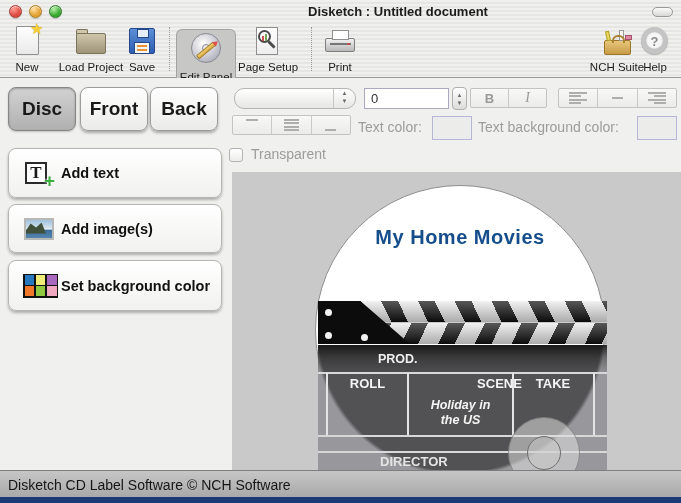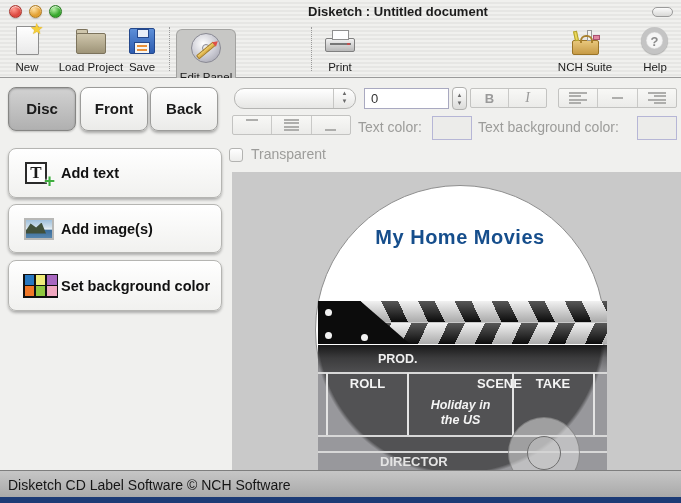--- a/index.html
+++ b/index.html
@@ -52,21 +52,21 @@
   .toolbox .t1 { position:absolute; left:1px; top:-10px; width:4px; height:10px; background:#ecd85a; border:1px solid #b0a030; transform:rotate(-12deg); }
   .toolbox .t2 { position:absolute; left:14px; top:-11px; width:5px; height:11px; background:#f4f4f2; border:1px solid #999; }
   .toolbox .t3 { position:absolute; left:20px; top:-6px; width:7px; height:5px; background:#e087a0; border:1px solid #a85070; }
   .ring { width:27px; height:27px; border-radius:50%; border:5px solid #c4c4c4; background:#f6f6f6; box-shadow:0 1px 1px rgba(0,0,0,.25), inset 0 0 1px #909090; text-align:center; }
   .ring span { font-size:13px; font-weight:bold; color:#8a8a8a; line-height:17px; }
 
   
   .sidebar { position:absolute; left:0; top:78px; width:232px; height:392px; background:#f0f0ee; }
   .segbtn { position:absolute; top:9px; width:68px; height:44px; border-radius:8px; border:1px solid #9c9c9a;
     background:linear-gradient(#ffffff,#ebebe9); box-shadow:0 2px 3px rgba(0,0,0,.3);
-    font-size:15px; font-weight:bold; color:#1a1a1a; text-align:center; line-height:42px; cursor:default; }
+    font-size:19px; font-weight:bold; color:#1a1a1a; text-align:center; line-height:42px; cursor:default; }
   .segbtn.selected { background:linear-gradient(#d2d2d2,#b0b0b0); border-color:#868684; box-shadow:inset 0 1px 2px rgba(0,0,0,.25), 0 1px 2px rgba(0,0,0,.2); }
   .actbtn { position:absolute; left:8px; width:214px; border-radius:8px; border:1px solid #b5b5b2;
     background:linear-gradient(#ffffff,#f1f1ef); box-shadow:0 2px 3px rgba(0,0,0,.28); cursor:default; }
   .actbtn .albl { position:absolute; left:52px; top:50%; transform:translateY(-50%); font-size:14.5px; font-weight:bold; color:#111; white-space:nowrap; }
   .tplus { position:absolute; left:16px; top:50%; transform:translateY(-50%); width:22px; height:22px; border:2px solid #2a2a2a; background:#fdfdfd; text-align:center; }
   .tplus .tg { font-family:"Liberation Serif", serif; font-size:17px; font-weight:bold; color:#1a1a1a; line-height:18px; }
   .tplus .pg { position:absolute; right:-10px; bottom:-6px; font-size:19px; font-weight:bold; color:#3fae3f; text-shadow:0 0 2px #ffffff, 0 0 2px #ffffff; line-height:14px; }
   .photo { position:absolute; left:15px; top:50%; transform:translateY(-50%); width:30px; height:22px; border:2px solid #b8b8b6; background:linear-gradient(#9fc0dc 0%, #cfe0ec 40%, #e8f0f4 50%, #3c6f9e 58%, #5585ad 100%); overflow:hidden; }
   .photo .hill { position:absolute; left:-2px; top:3px; width:22px; height:11px; background:#40503a; clip-path:polygon(0 100%, 30% 10%, 55% 45%, 80% 0, 100% 100%); }
   .cgrid { position:absolute; left:14px; top:50%; transform:translateY(-50%); width:35px; height:24px; background:#111; display:grid; grid-template-columns:1fr 1fr 1fr; grid-template-rows:1fr 1fr; gap:1.5px; padding:1.5px; }
@@ -166,33 +166,42 @@
     <div class="titem selected" style="left:176px; width:60px; top:29px; height:56px;">
       <span class="ico cdisc" style="left:14px; top:3px;">
         <span class="hole"></span>
       </span>
       <span class="pencil" style="left:18px; top:18px;">
           <span class="tip"></span>
         </span>
       <span class="lbl">Edit Panel</span>
     </div>
 
+    <div class="titem" style="left:238px; width:60px;">
+      <span class="ico page" style="left:18px; top:3px;"></span>
+      <span class="mag" style="left:20px; top:6px;">
+        <span class="bar1"></span>
+          <span class="bar2"></span>
+          <span class="handle"></span>
+      </span>
+      <span class="lbl">Page Setup</span>
+    </div>
 
     <span class="tsep" style="left:311px;"></span>
 
     <div class="titem" style="left:322px; width:36px;">
       <span class="ico printer" style="left:3px; top:14px;">
         <span class="paper"></span>
           <span class="slot"></span>
           <span class="led"></span>
       </span>
       <span class="lbl">Print</span>
     </div>
 
-    <div class="titem" style="left:556px; width:58px;">
+    <div class="titem" style="left:588px; width:58px;">
       <span class="ico toolbox" style="left:16px; top:16px;">
         <span class="t1"></span>
           <span class="t2"></span>
           <span class="t3"></span>
           <span class="handle"></span>
       </span>
       <span class="lbl">NCH Suite</span>
     </div>
 
     <div class="titem" style="left:636px; width:38px;">

